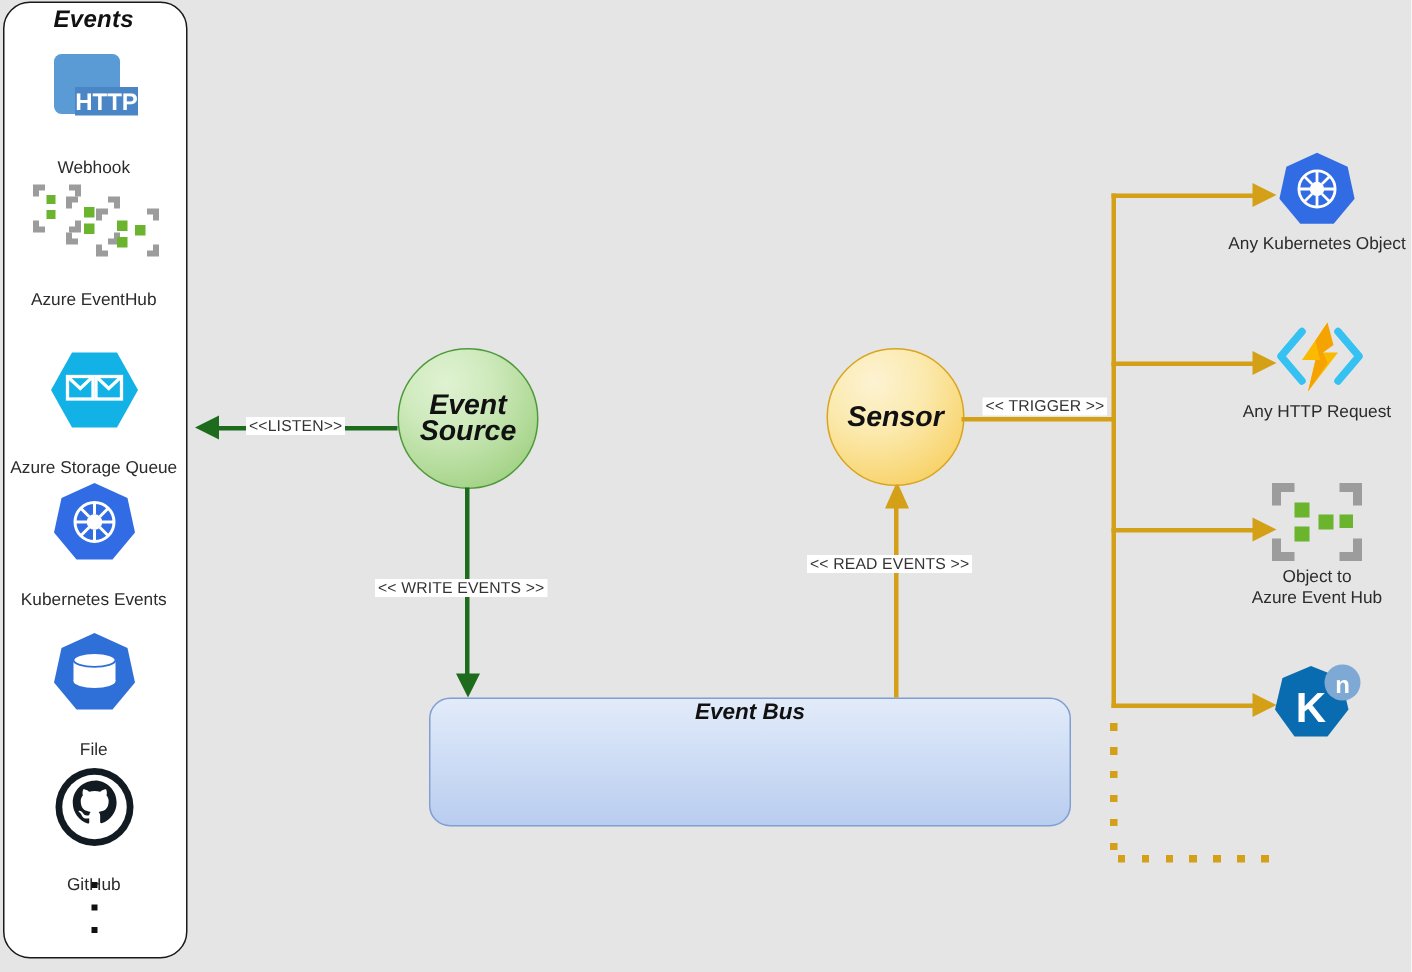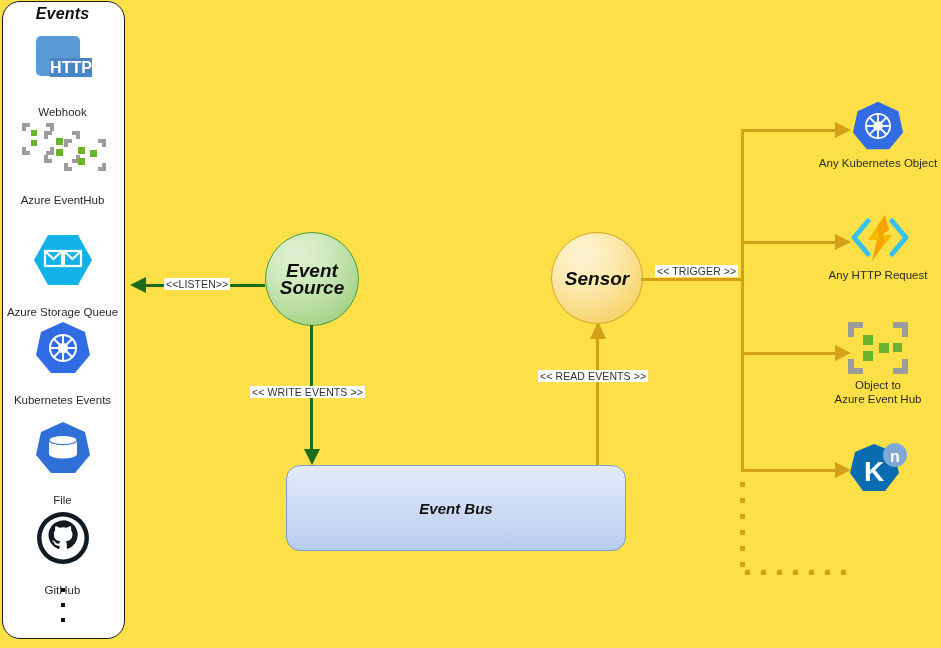--- a/index.html
+++ b/index.html
@@ -5,21 +5,21 @@
 <style>
   html,body{margin:0;padding:0;background:#ffffff;}
   body{
     font-family:"Liberation Sans","DejaVu Sans",sans-serif;
     -webkit-font-smoothing:antialiased;
   }
   #canvas{
     position:relative;
     width:941px;
     height:648px;
-    background:#fde047;
+    background:#e5e5e5;
     overflow:hidden;
   }
   .abs{position:absolute;}
 
   
   #events-panel{
     left:2px; top:1px;
     width:123px; height:638px;
     border:1.6px solid #1a1a1a;
     border-radius:18px;
@@ -69,25 +69,25 @@
     border:1.6px solid #4e9a3a;
   }
   #sensor-node{
     left:551px; top:232px; width:92px; height:92px;
     background:radial-gradient(circle at 34% 24%, #fdf3d3 0%, #fbe9ad 38%, #f8d36b 80%, #f6c84f 100%);
     border:1.6px solid #d9a520;
   }
 
   
   #event-bus-node{
-    left:286px; top:465px; width:340px; height:86px;
+    left:286px; top:465px; width:428px; height:86px;
     border:1.4px solid #7f9ed3;
     border-radius:14px;
     background:linear-gradient(180deg,#e2ebf9 0%,#d2e0f6 38%,#b9cdef 100%);
-    display:flex; align-items:center; justify-content:center;
+    display:flex; align-items:flex-start; justify-content:center;
     font-style:italic; font-weight:bold; font-size:15px;
     color:#111111;
     box-sizing:border-box;
   }
 
   
   .ln-h{ height:3px; }
   .ln-v{ width:3px; }
   .green{ background:#1d6b1d; }
   .gold{ background:#d4a017; }

